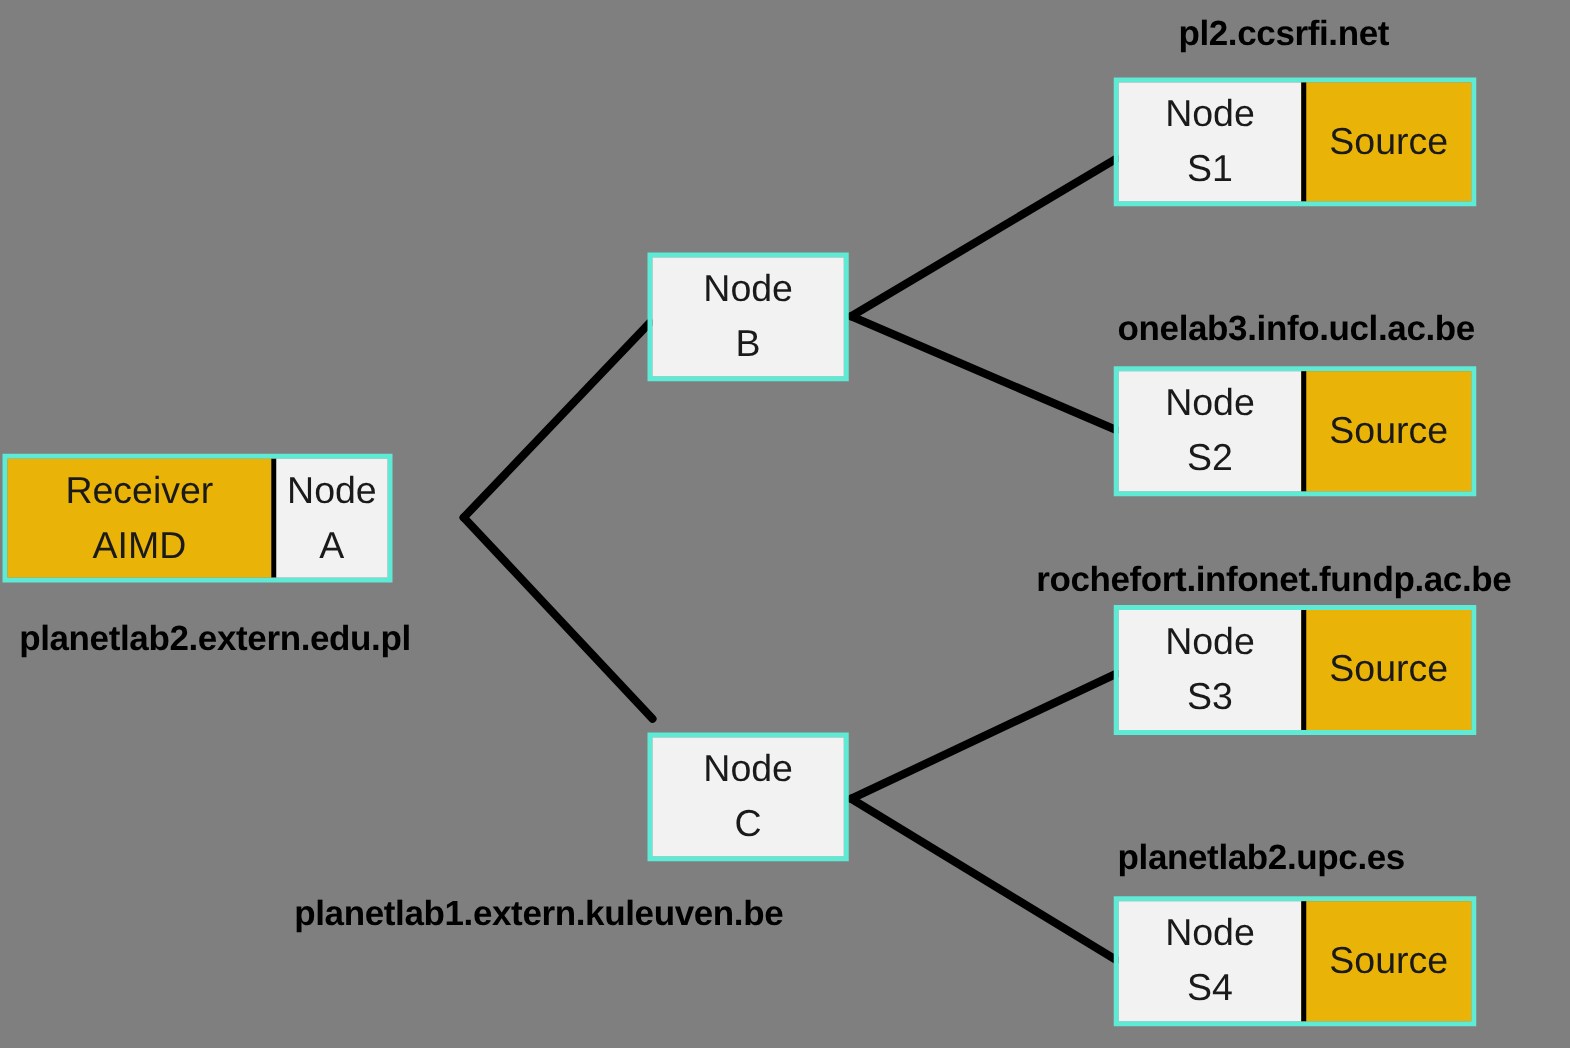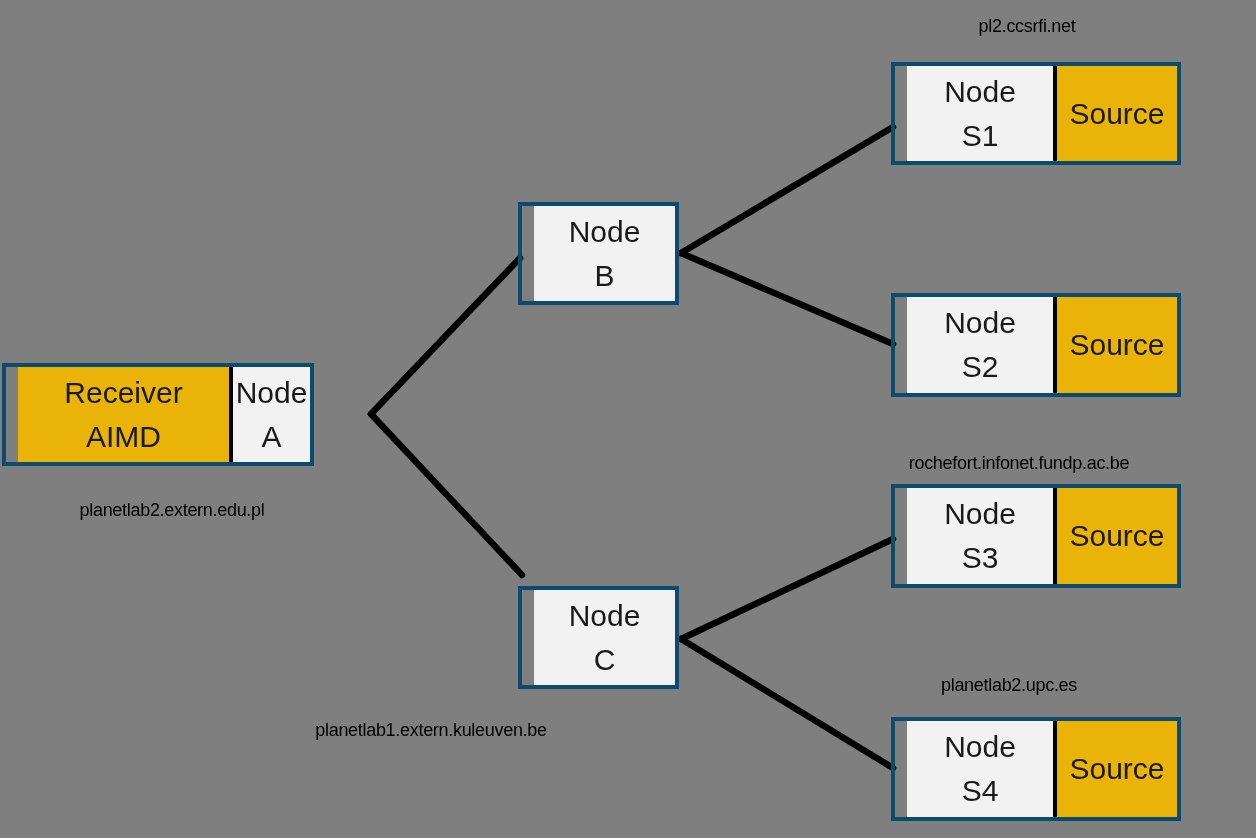--- a/index.html
+++ b/index.html
@@ -22,44 +22,43 @@
   }
   svg.wires {
     position: absolute;
     left: 0; top: 0;
     z-index: 1;
   }
   .box {
     position: absolute;
     display: flex;
     box-sizing: border-box;
-    border: 4px solid #0c4a6e;
+    border: 4px solid #5eead4;
     z-index: 2;
-    padding-left: 12px;
   }
   .cell {
     display: flex;
     flex-direction: column;
     align-items: center;
     justify-content: center;
     text-align: center;
     font-size: 30px;
     line-height: 44px;
     color: #1a1a1a;
     box-sizing: border-box;
   }
   .cell .line { display: block; }
   .cell.divided { border-left: 4px solid #000; }
   .node-fill   { background: #f2f2f2; }
   .source-fill { background: #eab308; }
   .hostname {
     position: absolute;
     transform: translateX(-50%);
-    font-weight: normal;
-    font-size: 18px;
+    font-weight: bold;
+    font-size: 28px;
     line-height: 25px;
     color: #000;
     white-space: nowrap;
     z-index: 2;
     letter-spacing: -0.3px;
   }
 </style>
 </head>
 <body>
 
@@ -114,20 +113,21 @@
 
   <div class="box" style="left:891px; top:293px; width:290px; height:104px">
     <div class="cell node-fill" style="width:146px">
       <span class="line">Node</span>
       <span class="line">S2</span>
     </div>
     <div class="cell source-fill divided" style="flex:1">
       <span class="line">Source</span>
     </div>
   </div>
+  <div class="hostname" style="left:1037px; top:250px">onelab3.info.ucl.ac.be</div>
 
   <div class="box" style="left:891px; top:484px; width:290px; height:104px">
     <div class="cell node-fill" style="width:146px">
       <span class="line">Node</span>
       <span class="line">S3</span>
     </div>
     <div class="cell source-fill divided" style="flex:1">
       <span class="line">Source</span>
     </div>
   </div>

